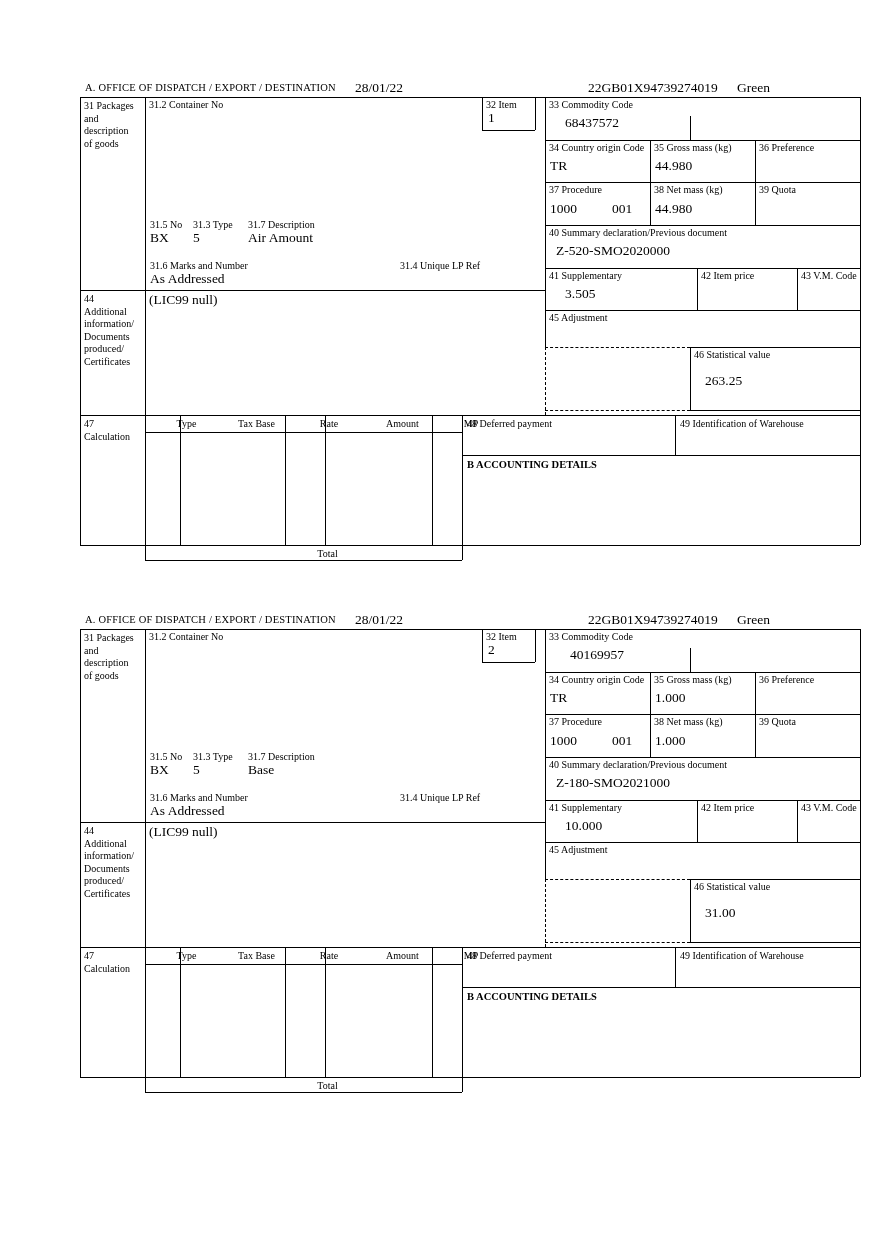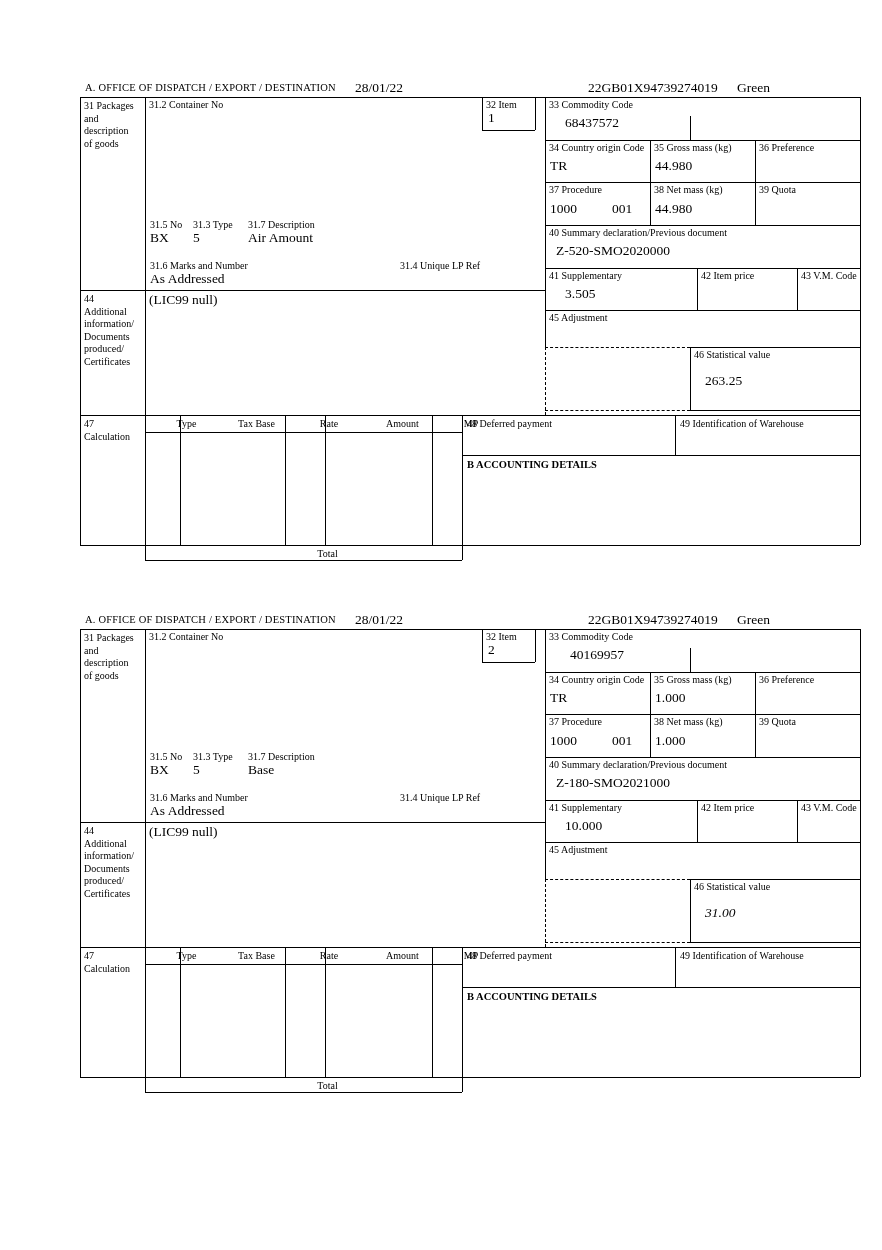--- a/index.html
+++ b/index.html
@@ -225,17 +225,17 @@
     <div class="val" style="left:550px; top:121px;">1000</div>
     <div class="val" style="left:612px; top:121px;">001</div>
     <div class="val" style="left:655px; top:121px;">1.000</div>
     <div class="val" style="left:556px; top:163px;">Z-180-SMO2021000</div>
     <div class="val" style="left:150px; top:150px;">BX</div>
     <div class="val" style="left:193px; top:150px;">5</div>
     <div class="val" style="left:248px; top:150px;">Base</div>
     <div class="val" style="left:150px; top:191px;">As Addressed</div>
     <div class="val" style="left:149px; top:212px;">(LIC99 null)</div>
     <div class="val" style="left:565px; top:206px;">10.000</div>
-    <div class="val" style="left:705px; top:293px;font-style:italic;">31.00</div>
+    <div class="val" style="left:705px; top:293px;">31.00</div>
 
   </div>
 
 </div>
 
 </body></html>

